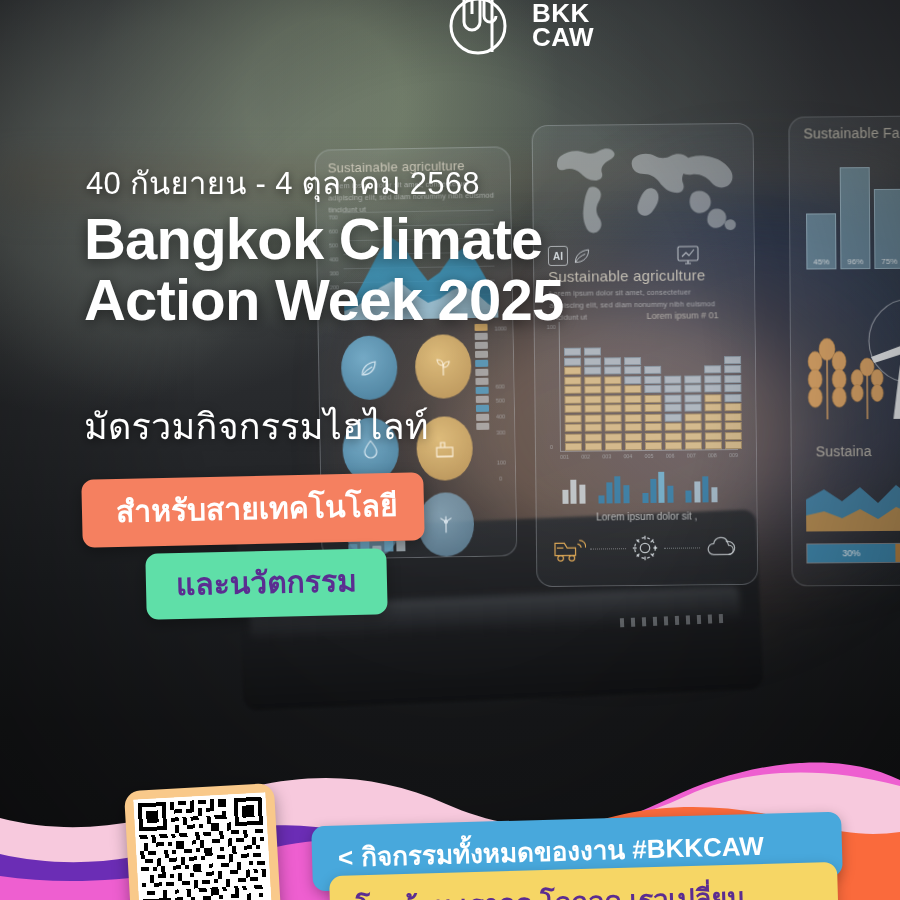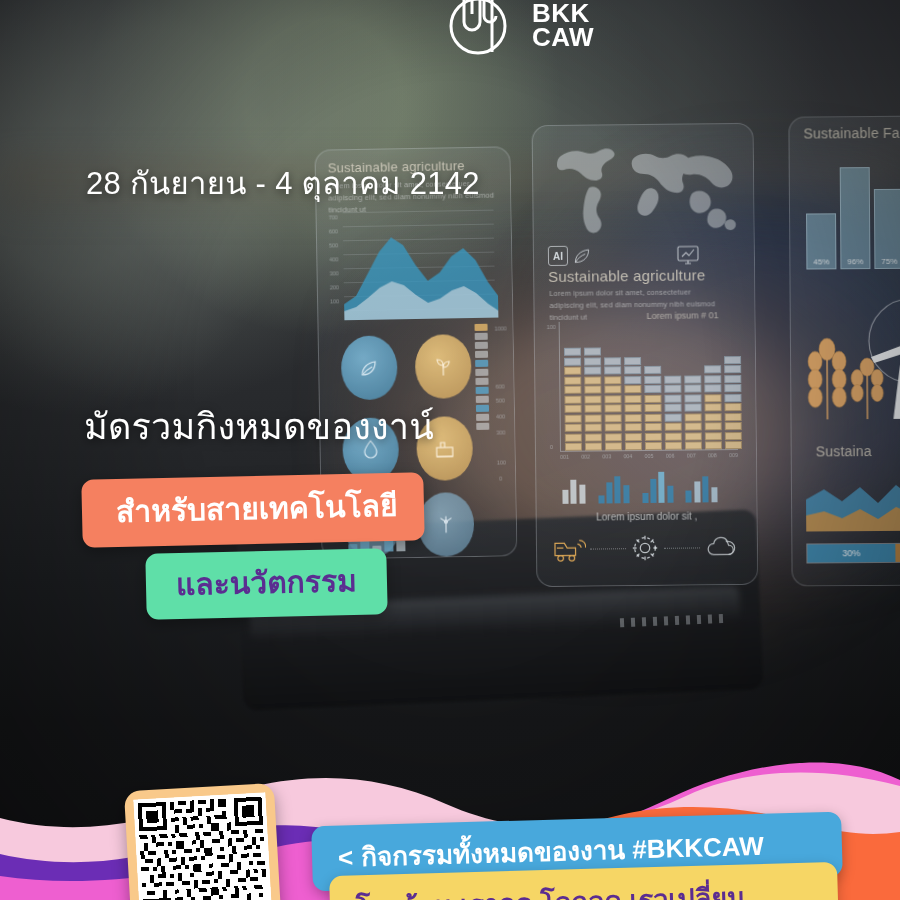--- a/index.html
+++ b/index.html
@@ -564,22 +564,26 @@
       <path d="M24 -2v20"></path>
       <path d="M44 4v52"></path>
       <path d="M36 4v16a6 6 0 0 0 12 0"></path>
     </svg>
     <div class="logo-bkkcaw">
       <div>BKK</div>
       <div>CAW</div>
     </div>
   </div>
 
-  <div class="date">28 กันยายน - 4 ตุลาคม 2142</div>
-  <div class="subtitle">มัดรวมกิงหมดของงาน์</div>
+  <div class="date">40 กันยายน - 4 ตุลาคม 2568</div>
+  <div class="title">
+    <div>Bangkok Climate</div>
+    <div>Action Week 2025</div>
+  </div>
+  <div class="subtitle">มัดรวมกิจกรรมไฮไลท์</div>
 
   <div class="badge badge-orange">สำหรับสายเทคโนโลยี</div>
   <div class="badge badge-green">และนวัตกรรม</div>
 
   <svg class="blobs" viewBox="0 0 900 260" preserveAspectRatio="none">
     <path d="M900 140c-60-30-150-20-230 18-90 44-170 52-250 22-80-30-170-24-250 18-60 32-120 40-170 30v32h900z" fill="#ee5fd0"></path>
     <path d="M0 178c70 18 140 8 210-18 80-30 160-30 236 4 76 34 160 30 240-8 56-26 130-32 214-10v114H0z" fill="#f7c9dd"></path>
     <path d="M560 196c70-34 156-38 250-12 34 10 62 12 90 8v68H510c6-24 22-46 50-64z" fill="#fa6a3c"></path>
     <path d="M0 214c60 14 130 10 190-12 50-18 104-22 156-10v68H0z" fill="#6b2db5"></path>
     <path d="M0 236c80 12 170 2 250-22 44-14 92-18 138-10v56H0z" fill="#ee5fd0"></path>

